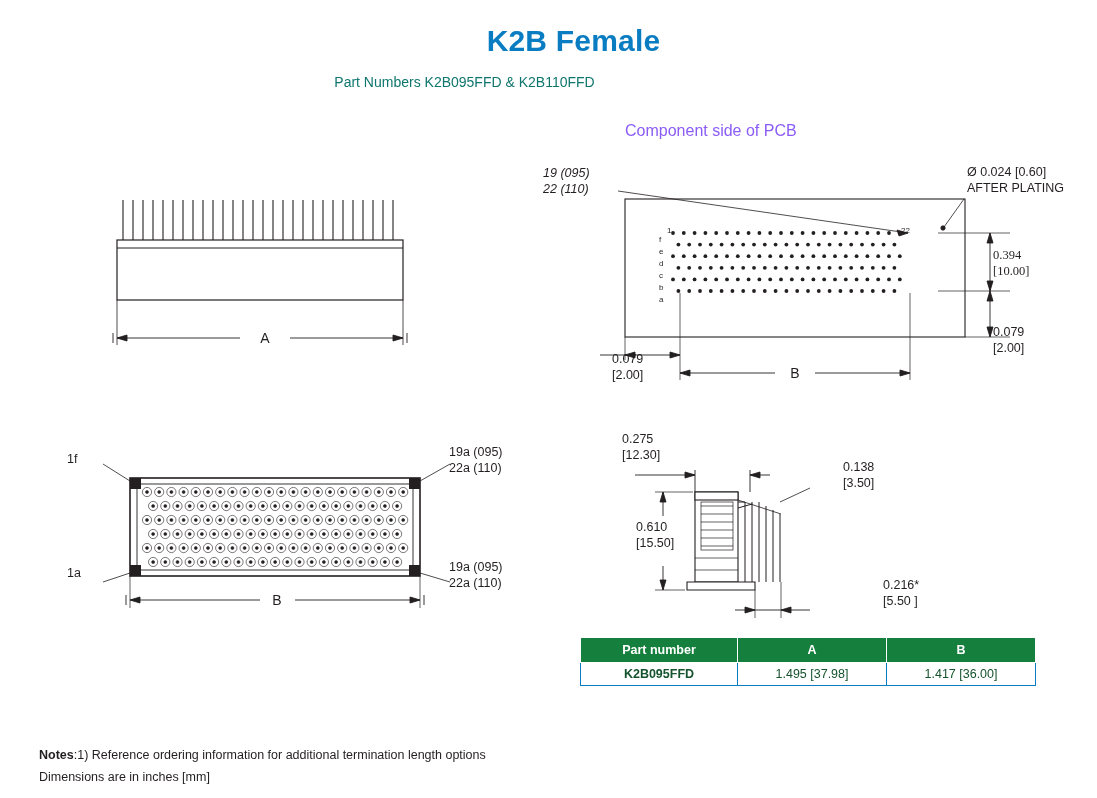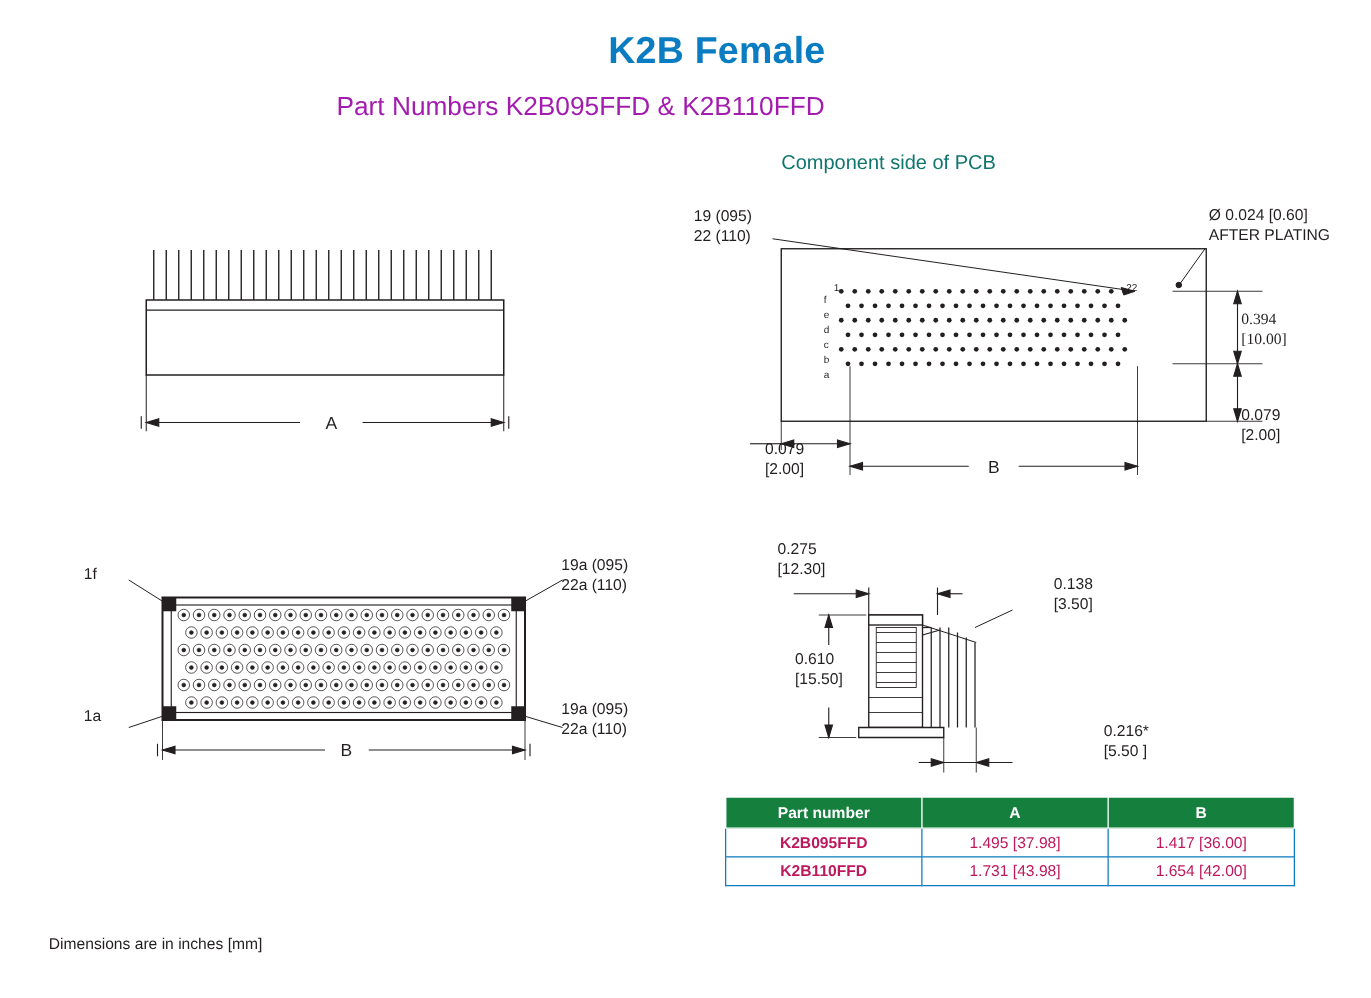--- a/index.html
+++ b/index.html
@@ -22,27 +22,27 @@
     top: 24px; left: 0; width: 1097px;
     text-align: center;
     font-size: 30px;
     font-weight: bold;
     color: #0a7cc1;
     letter-spacing: 0.2px;
   }
   #subtitle {
     top: 74px; left: 0; width: 879px;
     text-align: center;
-    font-size: 21px;
-    color: #a21caf;
+    font-size: 14px;
+    color: #0f766e;
   }
   #pcb-caption {
     top: 122px; left: 600px;
     font-size: 16px;
-    color: #0f766e;
+    color: #8b5cf6;
     white-space: nowrap;
   }
 
   
   .lbl {
     font-size: 12.5px;
     color: #231f20;
     white-space: nowrap;
     line-height: 1.25;
   }
@@ -62,21 +62,21 @@
     color: #ffffff;
     font-weight: bold;
     padding: 5px 8px;
     border: 1px solid #ffffff;
     text-align: center;
   }
   #dim-table td {
     border: 1px solid #0a7cc1;
     padding: 4px 8px;
     text-align: center;
-    color: #be185d;
+    color: #14532d;
   }
   #dim-table td.part {
     font-weight: bold;
   }
   #dim-table th.c0 { width: 140px; }
   #dim-table th.c1 { width: 132px; }
   #dim-table th.c2 { width: 132px; }
 
   
   #notes {
@@ -638,21 +638,21 @@
     <g stroke="#231f20" stroke-width="0.9">
       <line x1="140" y1="198" x2="235" y2="198"></line>
       <line x1="275" y1="198" x2="370" y2="198"></line>
       <path d="M140,198 L150,195 L150,201 Z" fill="#231f20"></path>
       <path d="M370,198 L360,195 L360,201 Z" fill="#231f20"></path>
     </g>
     <text x="255" y="203" font-family="Liberation Sans, sans-serif" font-size="14" text-anchor="middle" fill="#231f20">B</text>
   </svg>
 </div>
 
-<div class="abs lbl" style="top:166px; left:530px;">
+<div class="abs lbl" style="top:166px; left:518px;font-style:italic;">
   <div>19 (095)</div>
   <div>22 (110)</div>
 </div>
 <div class="abs lbl" style="top:165px; left:942px;">
   <div>Ø 0.024 [0.60]</div>
   <div>AFTER PLATING</div>
 </div>
 <div class="abs lbl" style="top:248px; left:968px;font-family:Liberation Serif, serif;">
   <div>0.394</div>
   <div>[10.00]</div>
@@ -776,23 +776,21 @@
       <th class="c1">A</th>
       <th class="c2">B</th>
     </tr>
   </thead>
   <tbody>
     <tr>
       <td class="part">K2B095FFD</td>
       <td>1.495 [37.98]</td>
       <td>1.417 [36.00]</td>
     </tr>
-    <tr>
-      <td class="part">K2B110FFD</td>
-      <td>1.731 [43.98]</td>
-      <td>1.654 [42.00]</td>
-    </tr>
   </tbody>
 </table>
 
 <div class="abs" id="notes">
+  <div class="row">
+    <b>Notes</b><span>:1) Reference ordering information for additional termination length options</span>
+  </div>
   <div class="row">Dimensions are in inches [mm]</div>
 </div>
 
 </body></html>

